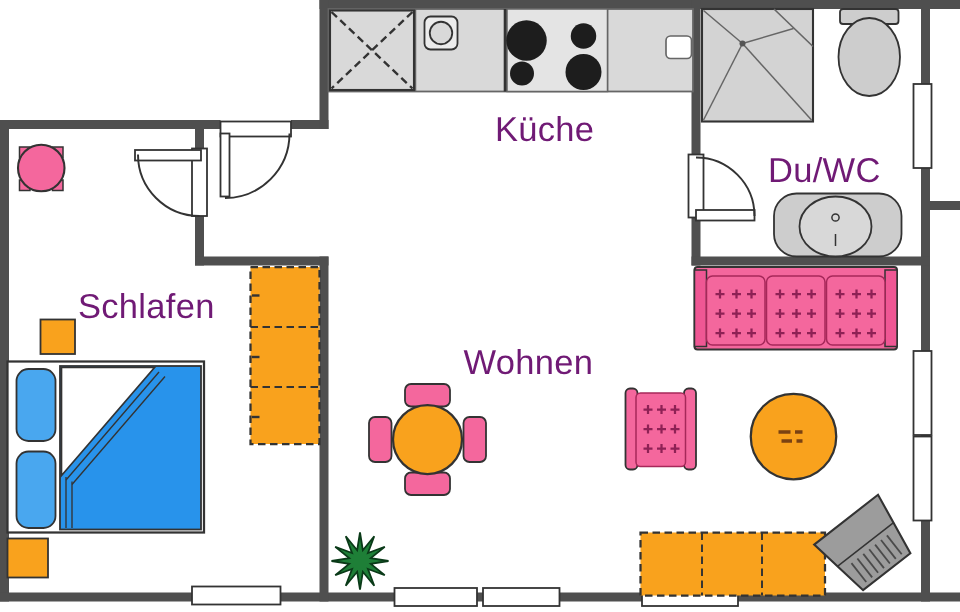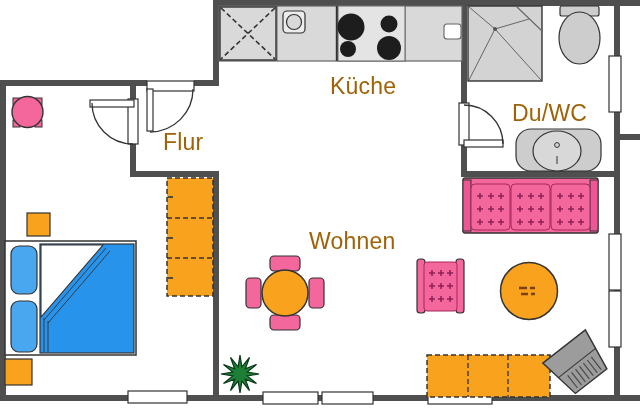--- a/index.html
+++ b/index.html
@@ -4,21 +4,21 @@
 <style>
   :root{
     --wall:#4F4F4F; --pink:#F4679D; --pink_accent:#8E2155; --orange:#F9A21D;
     --bed_blue:#2893EB; --pillow_blue:#49A7EF; --fixture_gray:#CDCDCD;
     --counter_gray:#D9D9D9; --plant_green:#1E7F37; --tv_gray:#9C9C9C; --outline:#333333;
   }
   html,body{margin:0;padding:0;background:#fff;}
   .stage{position:relative;width:640px;height:408px;background:#fff;overflow:hidden;
          font-family:"Liberation Sans",sans-serif;}
   .stage svg{position:absolute;left:0;top:0;}
-  .room-label{position:absolute;font-size:23px;color:#a16207;white-space:nowrap;letter-spacing:.2px;}
+  .room-label{position:absolute;font-size:23px;color:#701a75;white-space:nowrap;letter-spacing:.2px;}
   
   .f-wall{fill:var(--wall);}
   .f-pink{fill:var(--pink);}
   .f-orange{fill:var(--orange);}
   .f-blue{fill:var(--bed_blue);}
   .f-pillow{fill:var(--pillow_blue);}
   .f-fix{fill:var(--fixture_gray);}
   .f-counter{fill:var(--counter_gray);}
   .f-stove{fill:#E4E4E4;}
   .f-green{fill:var(--plant_green);}
@@ -206,15 +206,15 @@
           <line x1="0" y1="4" x2="0" y2="20"></line>
       <line x1="5" y1="4" x2="5" y2="20"></line>
           <line x1="10" y1="4" x2="10" y2="20"></line>
       <line x1="15" y1="4" x2="15" y2="20"></line>
     </g>
   </g>
 </svg>
 
   <div class="room-label" style="left:330px;top:73px">Küche</div>
   <div class="room-label" style="left:512px;top:100px">Du/WC</div>
-  <div class="room-label" style="left:163px;top:129px">Flur</div>
+  <div class="room-label" style="left:52px;top:191px">Schlafen</div>
   <div class="room-label" style="left:309px;top:228px">Wohnen</div>
 </div>
 
 </body></html>

